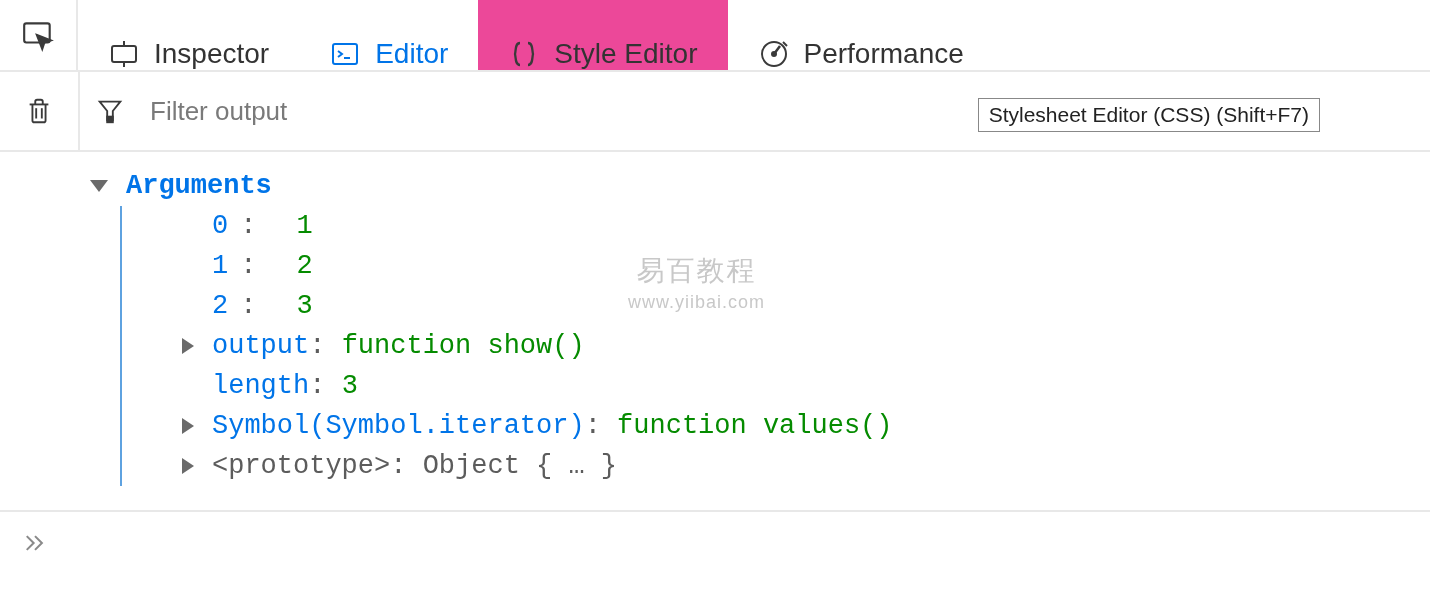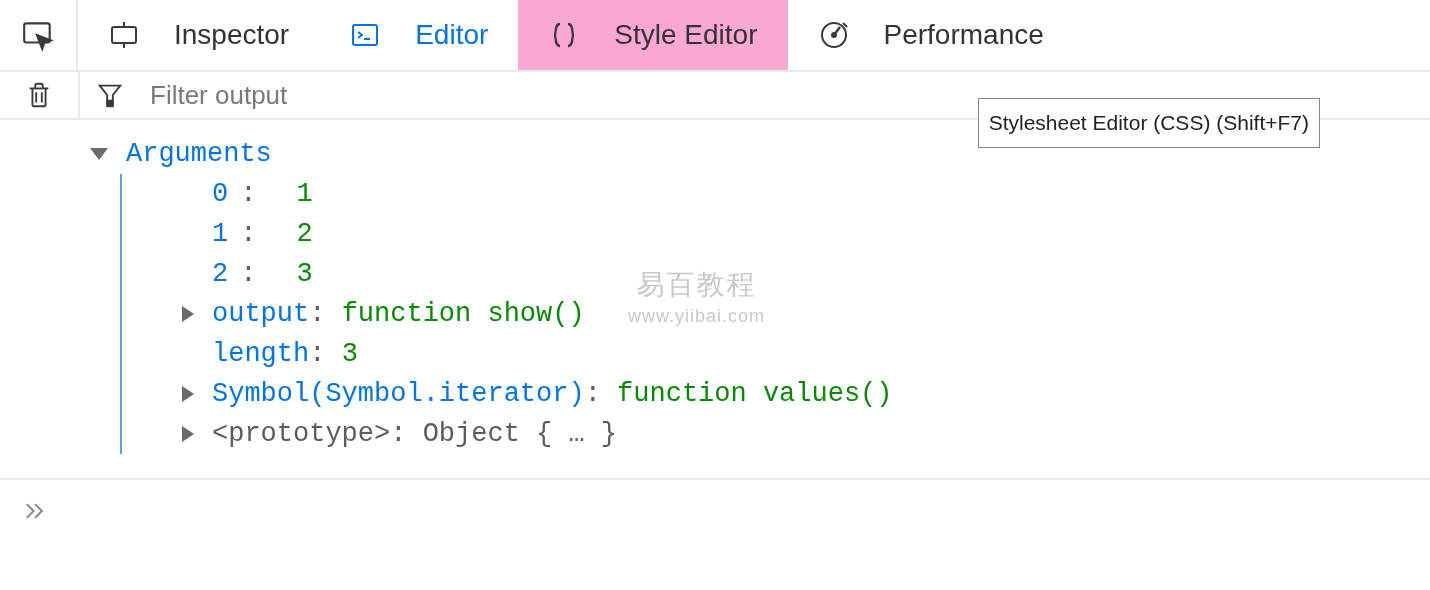--- a/index.html
+++ b/index.html
@@ -21,35 +21,35 @@
 .tab-pick {
   width: 78px;
   display: flex;
   align-items: center;
   justify-content: center;
   border-right: 2px solid #e8e8e8;
   height: 100%;
 }
 .tab {
   display: flex;
-  align-items: center;
-  gap: 34px;
+  align-items: flex-end;
+  gap: 14px;
   padding: 0 30px;
   height: 100%;
   font-size: 28px;
   color: #333;
   cursor: pointer;
 }
 .tab.active { color: #0074e8; }
-.tab.hovered { background: #f9a8d4; }
+.tab.hovered { background: #ec4899; }
 .tab svg { width: 32px; height: 32px; }
 .toolbar {
   display: flex;
   align-items: center;
-  height: 48px;
+  height: 80px;
   border-bottom: 2px solid #e8e8e8;
   background: #fff;
   position: relative;
 }
 .toolbar .icon-btn {
   width: 78px;
   display: flex;
   align-items: center;
   justify-content: center;
 }
@@ -63,21 +63,21 @@
   flex: 1;
   padding-left: 10px;
 }
 .filter-input::placeholder { color: #7a7a7a; }
 .tooltip {
   position: absolute;
   right: 110px;
   top: 26px;
   background: #fff;
   border: 1px solid #888;
-  padding: 12px 10px;
+  padding: 4px 10px;
   font-size: 21px;
   color: #222;
   z-index: 5;
 }
 .console {
   font-family: Consolas, "Courier New", monospace;
   font-size: 27px;
   padding: 14px 0 24px 90px;
   border-bottom: 2px solid #e8e8e8;
   position: relative;
@@ -101,32 +101,32 @@
   border-bottom: 8px solid transparent;
   border-left: 12px solid #6a6a6a;
   margin-right: 6px;
 }
 .tri-sp { width: 18px; }
 .indent {
   margin-left: 30px;
   border-left: 2px solid #5ea2e0;
   padding-left: 60px;
 }
-.blue { color: #0074e8; }
+.blue { color: #0074e8; font-weight: bold; }
 .green { color: #058b00; }
 .grey { color: #5c5c5c; }
 .key { color: #0074e8; }
 .prompt {
   display: flex;
   align-items: center;
   padding: 20px 20px;
 }
 .watermark {
   position: absolute;
-  top: 266px;
+  top: 252px;
   left: 628px;
   text-align: center;
   pointer-events: none;
   color: #c8c8c8;
 }
 .watermark .l1 { font-size: 28px; letter-spacing: 2px; }
 .watermark .l2 { font-size: 18px; letter-spacing: 1px; margin-top: 2px; text-align: right; }
 </style>
 </head>
 <body>

